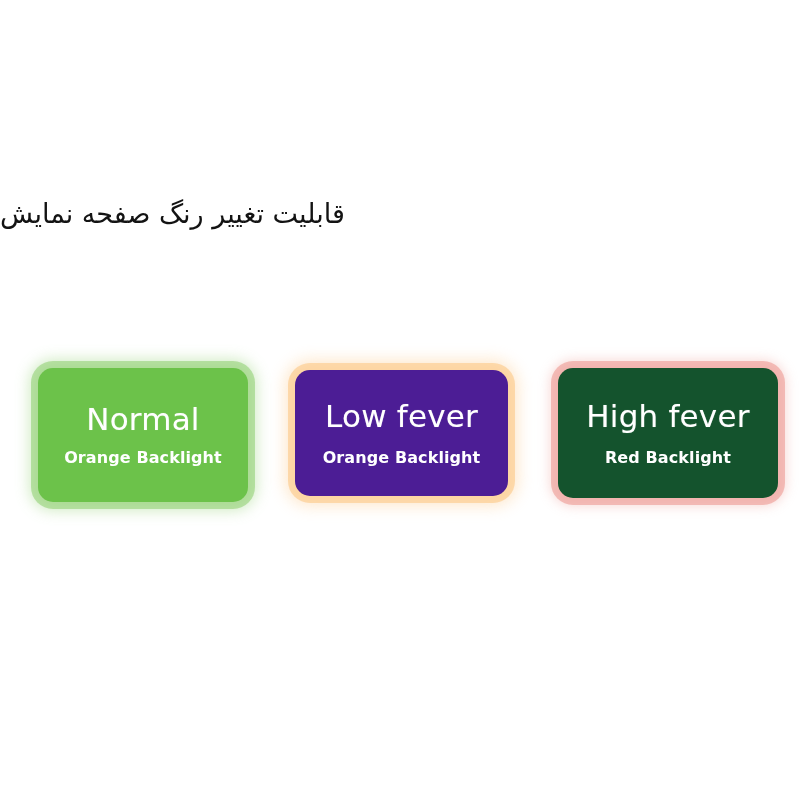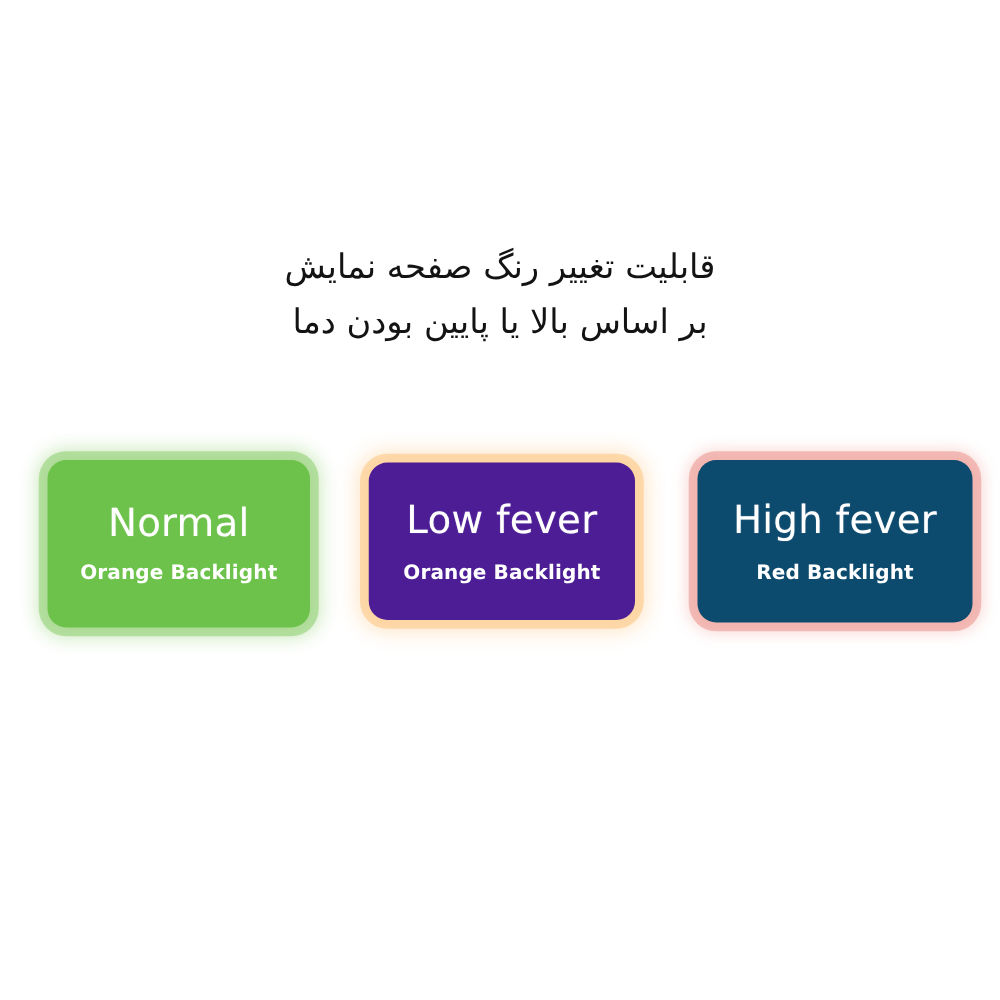--- a/index.html
+++ b/index.html
@@ -23,21 +23,21 @@
     height: 800px;
     background: #ffffff;
   }
 
   
   .headline {
     position: absolute;
     left: 0;
     top: 192px;
     width: 800px;
-    text-align: center;
+    text-align: left;
     direction: rtl;
     unicode-bidi: isolate;
   }
   .headline-line {
     display: block;
     color: #131313;
     font-family: "DejaVu Sans", "Liberation Sans", sans-serif;
     font-size: 27px;
     line-height: 44px;
     font-weight: 400;
@@ -107,33 +107,32 @@
     background: #4c1d95;
     box-shadow: 0 0 0 7px rgba(251, 196, 126, 0.55),
                 0 0 15px 10px rgba(252, 205, 145, 0.45);
   }
 
   #card-high-fever {
     left: 558px;
     top: 8px;
     width: 220px;
     height: 130px;
-    background: #0c4a6e;
+    background: #14532d;
     box-shadow: 0 0 0 7px rgba(238, 157, 150, 0.62),
                 0 0 12px 8px rgba(240, 170, 164, 0.45);
   }
 </style>
 </head>
 <body>
 
 <div class="page">
 
   <div class="headline">
     <span class="headline-line">قابلیت تغییر رنگ صفحه نمایش</span>
-    <span class="headline-line">بر اساس بالا یا پایین بودن دما</span>
   </div>
 
   <div class="card-row">
 
     <div class="card" id="card-normal">
       <span class="card-title">Normal</span>
       <span class="card-sub">Orange Backlight</span>
     </div>
 
     <div class="card" id="card-low-fever">

